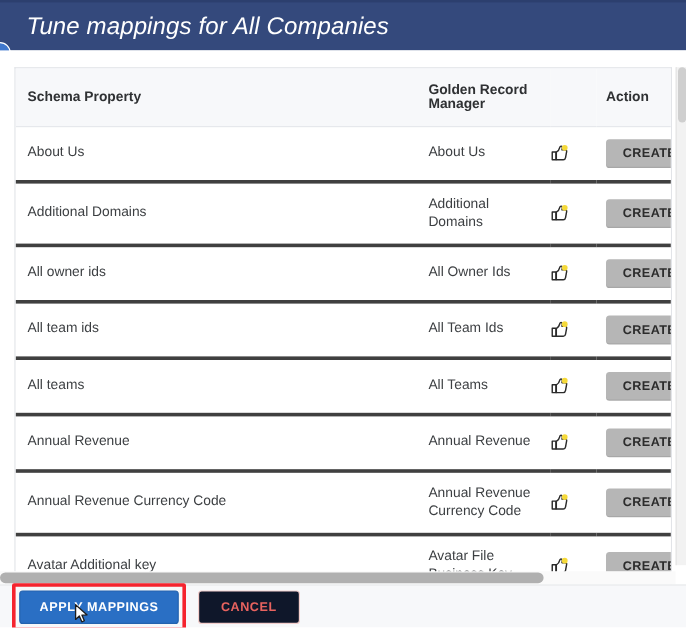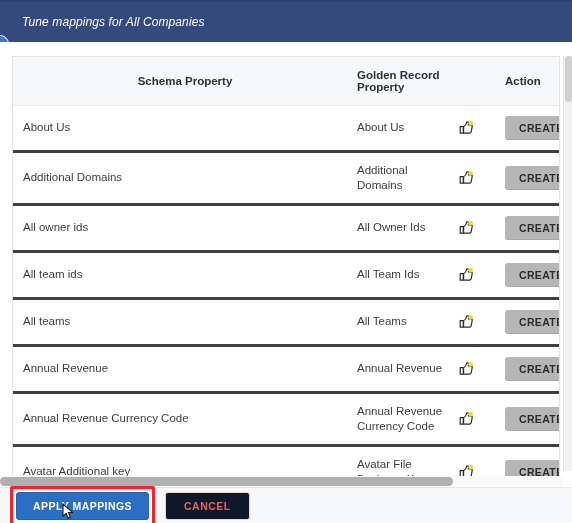--- a/index.html
+++ b/index.html
@@ -32,21 +32,21 @@
     flex: 0 0 42px;
     background: #34497c;
     display: flex;
     align-items: center;
     padding: 0 0 0 22px;
     position: relative;
     border-top: 2px solid #2c3f6e;
   }
   .titlebar-text {
     color: #ffffff;
-    font-size: 12px;
+    font-size: 20px;
     font-style: italic;
     letter-spacing: .1px;
     white-space: nowrap;
   }
   .close-dot {
     position: absolute;
     left: -9px;
     top: 33px;
     width: 18px;
     height: 18px;
@@ -89,21 +89,21 @@
     background: #f7f8fa;
     text-align: left;
     vertical-align: middle;
     font-size: 11.5px;
     font-weight: bold;
     color: #2f3133;
     padding: 10px 8px 10px 0;
     height: 48px;
     border-bottom: 1px solid #e6e8ec;
   }
-  thead th.th-schema { padding-left: 10px; text-align: center; }
+  thead th.th-schema { padding-left: 10px; }
   thead th.th-golden { padding-left: 2px; }
   thead th.th-action { padding-left: 8px; }
 
   tbody td {
     border-bottom: 3px solid #404040;
     padding: 10px 8px 10px 0;
     font-size: 11.5px;
     color: #3c3f42;
     vertical-align: middle;
     line-height: 15px;
@@ -253,21 +253,21 @@
       <table>
         <colgroup>
           <col class="c-schema">
             <col class="c-golden">
             <col class="c-icon">
             <col class="c-action">
         </colgroup>
         <thead>
           <tr>
             <th class="th-schema">Schema Property</th>
-            <th class="th-golden">Golden Record Property</th>
+            <th class="th-golden">Golden Record Manager</th>
             <th class="th-icon"></th>
             <th class="th-action">Action</th>
           </tr>
         </thead>
         <tbody id="rows-body">
             <tr>
               <td class="td-schema">About Us</td>
               <td class="td-golden">About Us</td>
               <td class="td-icon"><span class="sugg-icon"><svg width="15" height="15" viewBox="0 0 15 15">
                     <path d="M1.2 6.6 L4.3 6.6 L4.3 13.2 L1.2 13.2 Z" fill="#ffffff" stroke="#2b2b2b" stroke-width="1.2" stroke-linejoin="round"></path>

